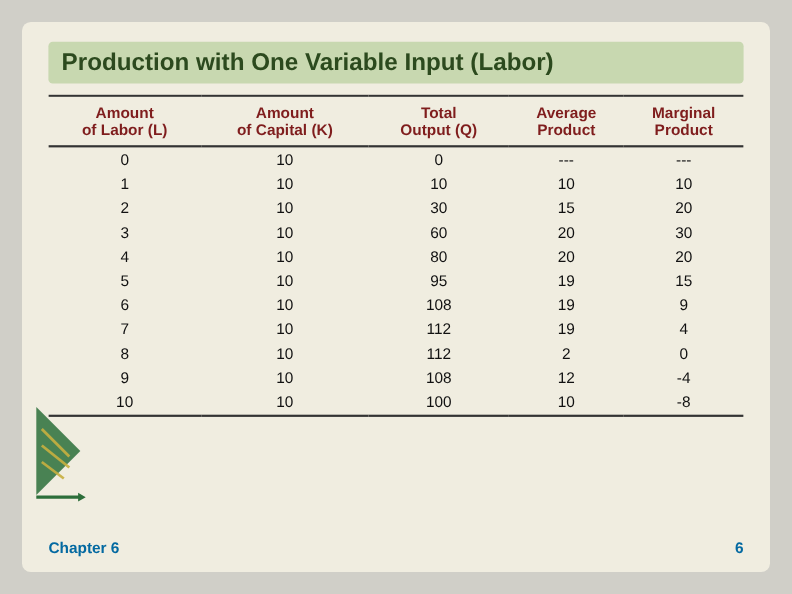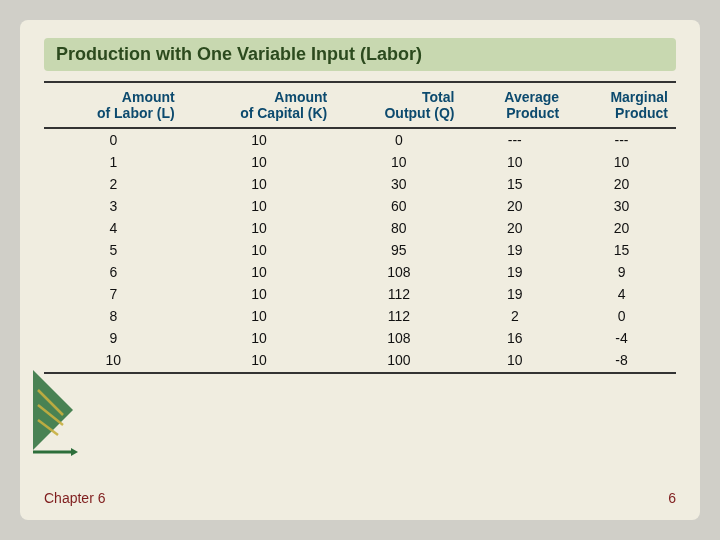--- a/index.html
+++ b/index.html
@@ -19,21 +19,21 @@
       height: 500px;
       background: #f0ede0;
       border-radius: 8px;
       padding: 18px 24px 14px 24px;
       position: relative;
       display: flex;
       flex-direction: column;
     }
 
     .title {
-      font-size: 18px;
+      font-size: 22px;
       font-weight: bold;
       color: #2c4a1e;
       background: #c8d8b0;
       padding: 6px 12px;
       border-radius: 4px;
       margin-bottom: 10px;
     }
 
     .table-wrapper {
       flex: 1;
@@ -46,23 +46,23 @@
       font-size: 14px;
     }
 
     thead tr {
       border-top: 2.5px solid #333;
       border-bottom: 2.5px solid #333;
     }
 
     thead th {
       padding: 6px 8px;
-      text-align: right;
+      text-align: center;
       font-weight: bold;
-      color: #0c4a6e;
+      color: #7f1d1d;
       vertical-align: bottom;
     }
 
     tbody tr {
       border-bottom: none;
     }
 
     tbody td {
       padding: 3px 8px;
       text-align: center;
@@ -74,22 +74,22 @@
       padding-bottom: 4px;
       border-bottom: 2px solid #333;
     }
 
     .footer {
       display: flex;
       justify-content: space-between;
       align-items: center;
       padding-top: 6px;
       font-size: 14px;
-      font-weight: normal;
-      color: #7f1d1d;
+      font-weight: bold;
+      color: #0369a1;
     }
 
     .arrow-graphic {
       position: absolute;
       left: 8px;
       bottom: 60px;
       width: 50px;
       height: 100px;
     }
   </style>
@@ -171,21 +171,21 @@
             <td>8</td>
             <td>10</td>
             <td>112</td>
             <td>2</td>
             <td>0</td>
           </tr>
           <tr>
             <td>9</td>
             <td>10</td>
             <td>108</td>
-            <td>16</td>
+            <td>12</td>
             <td>-4</td>
           </tr>
           <tr class="last-body-row">
             <td>10</td>
             <td>10</td>
             <td>100</td>
             <td>10</td>
             <td>-8</td>
           </tr>
         </tbody>

